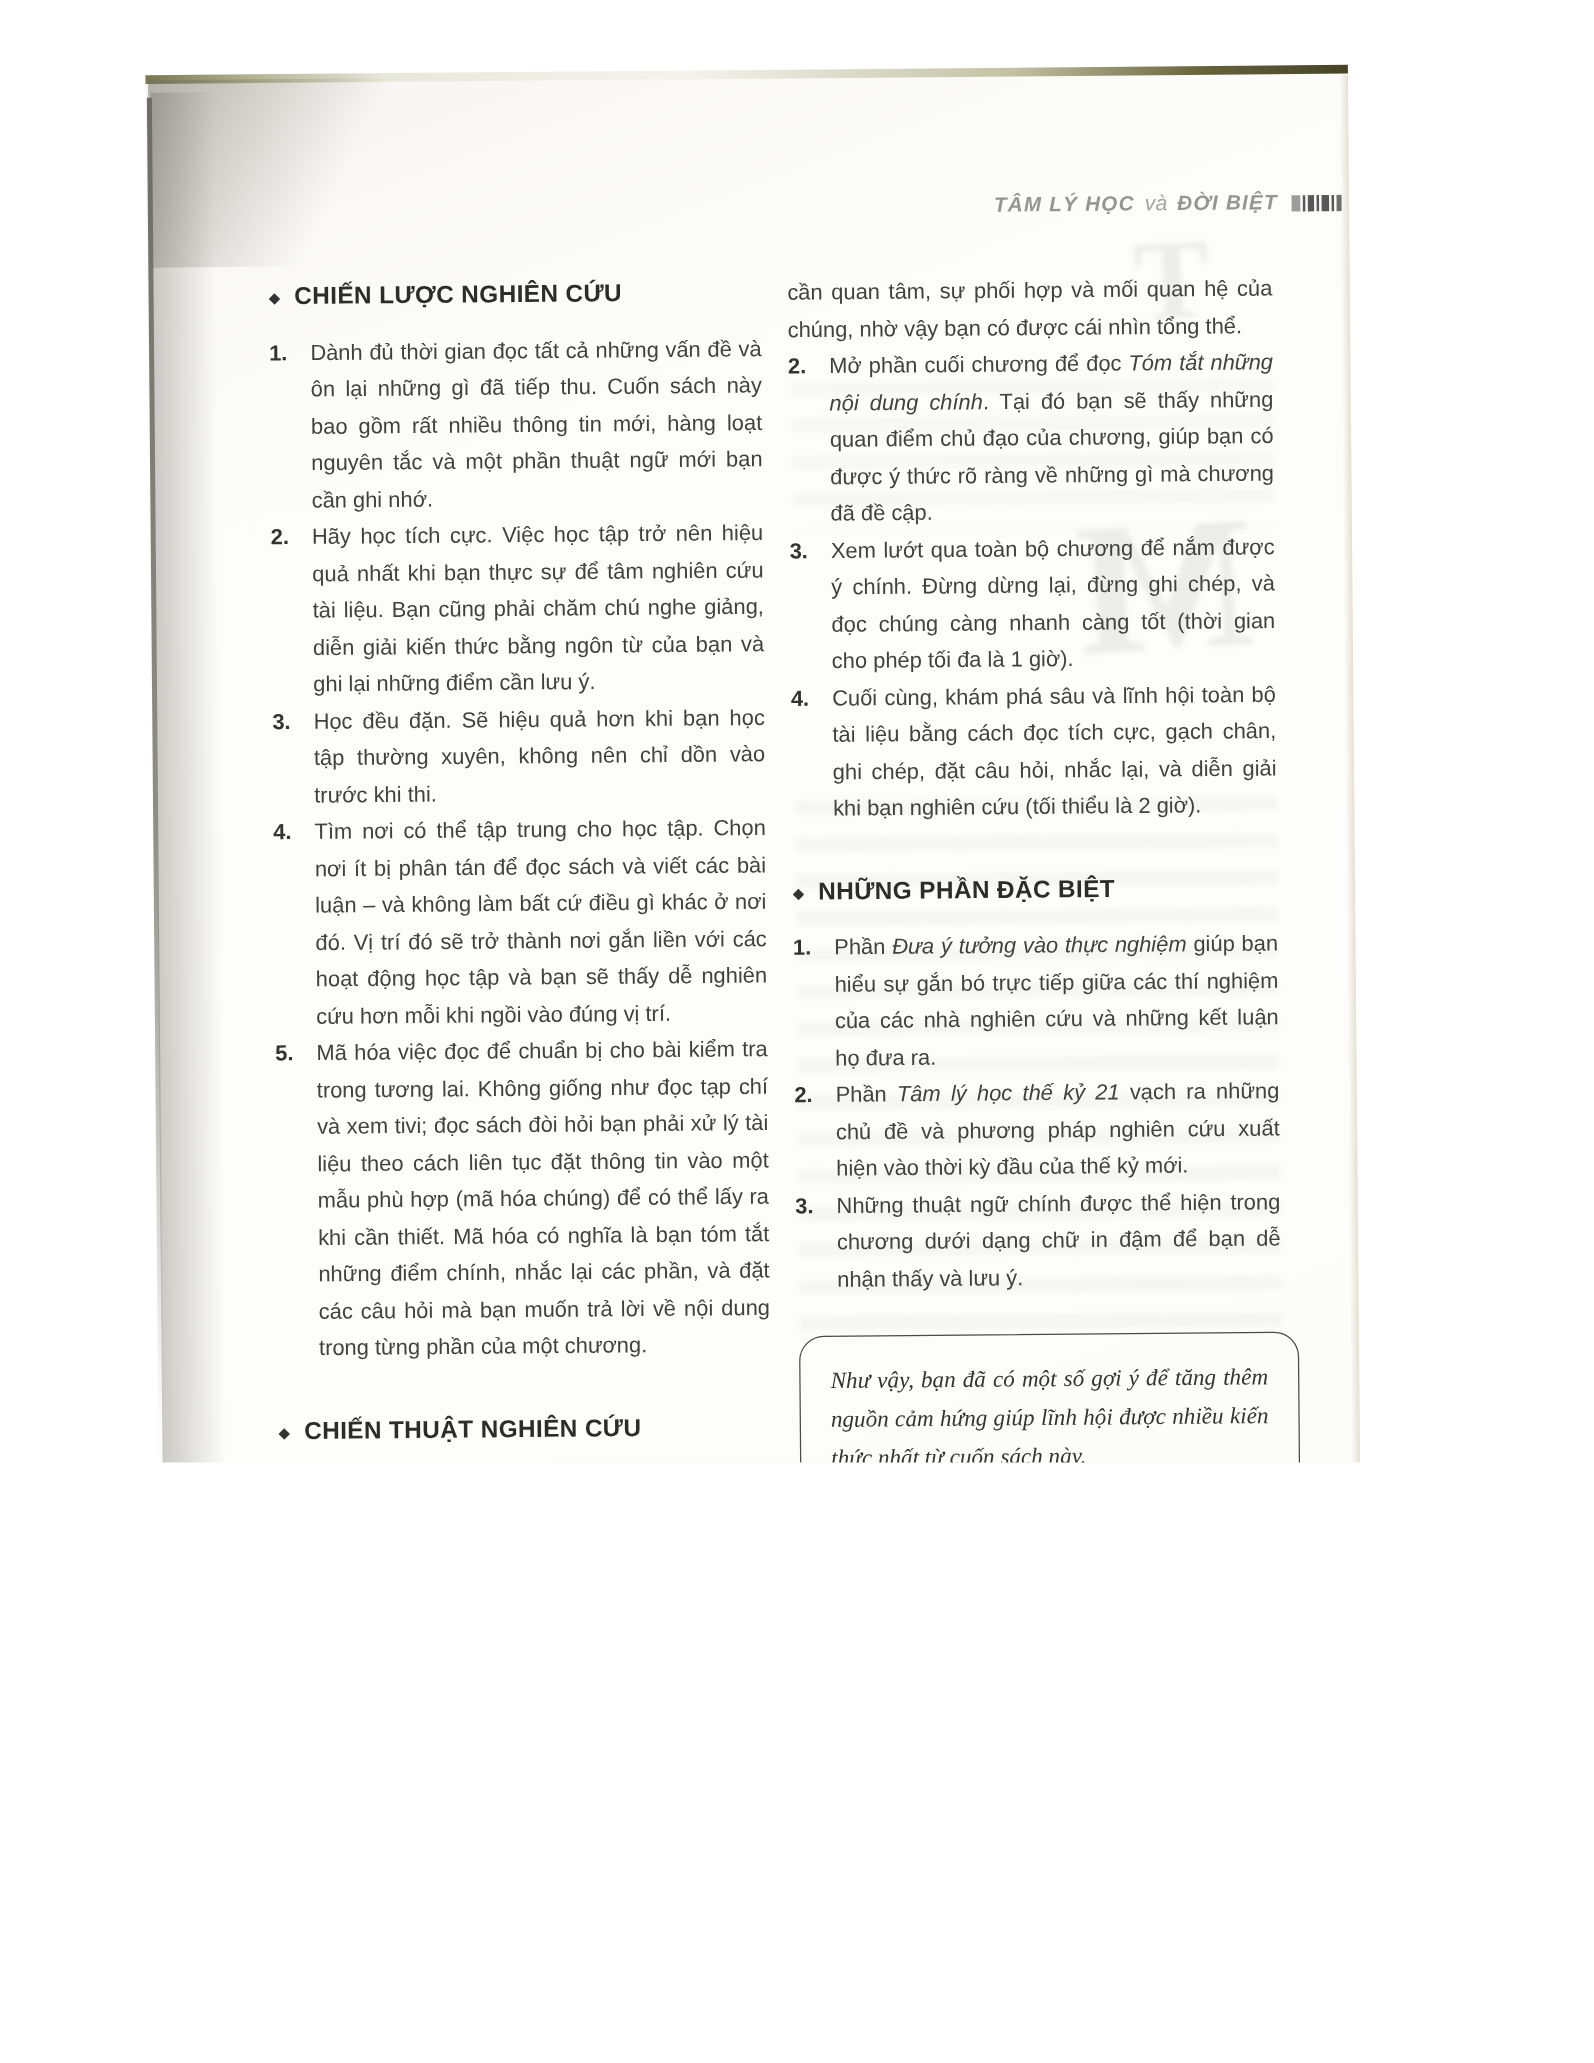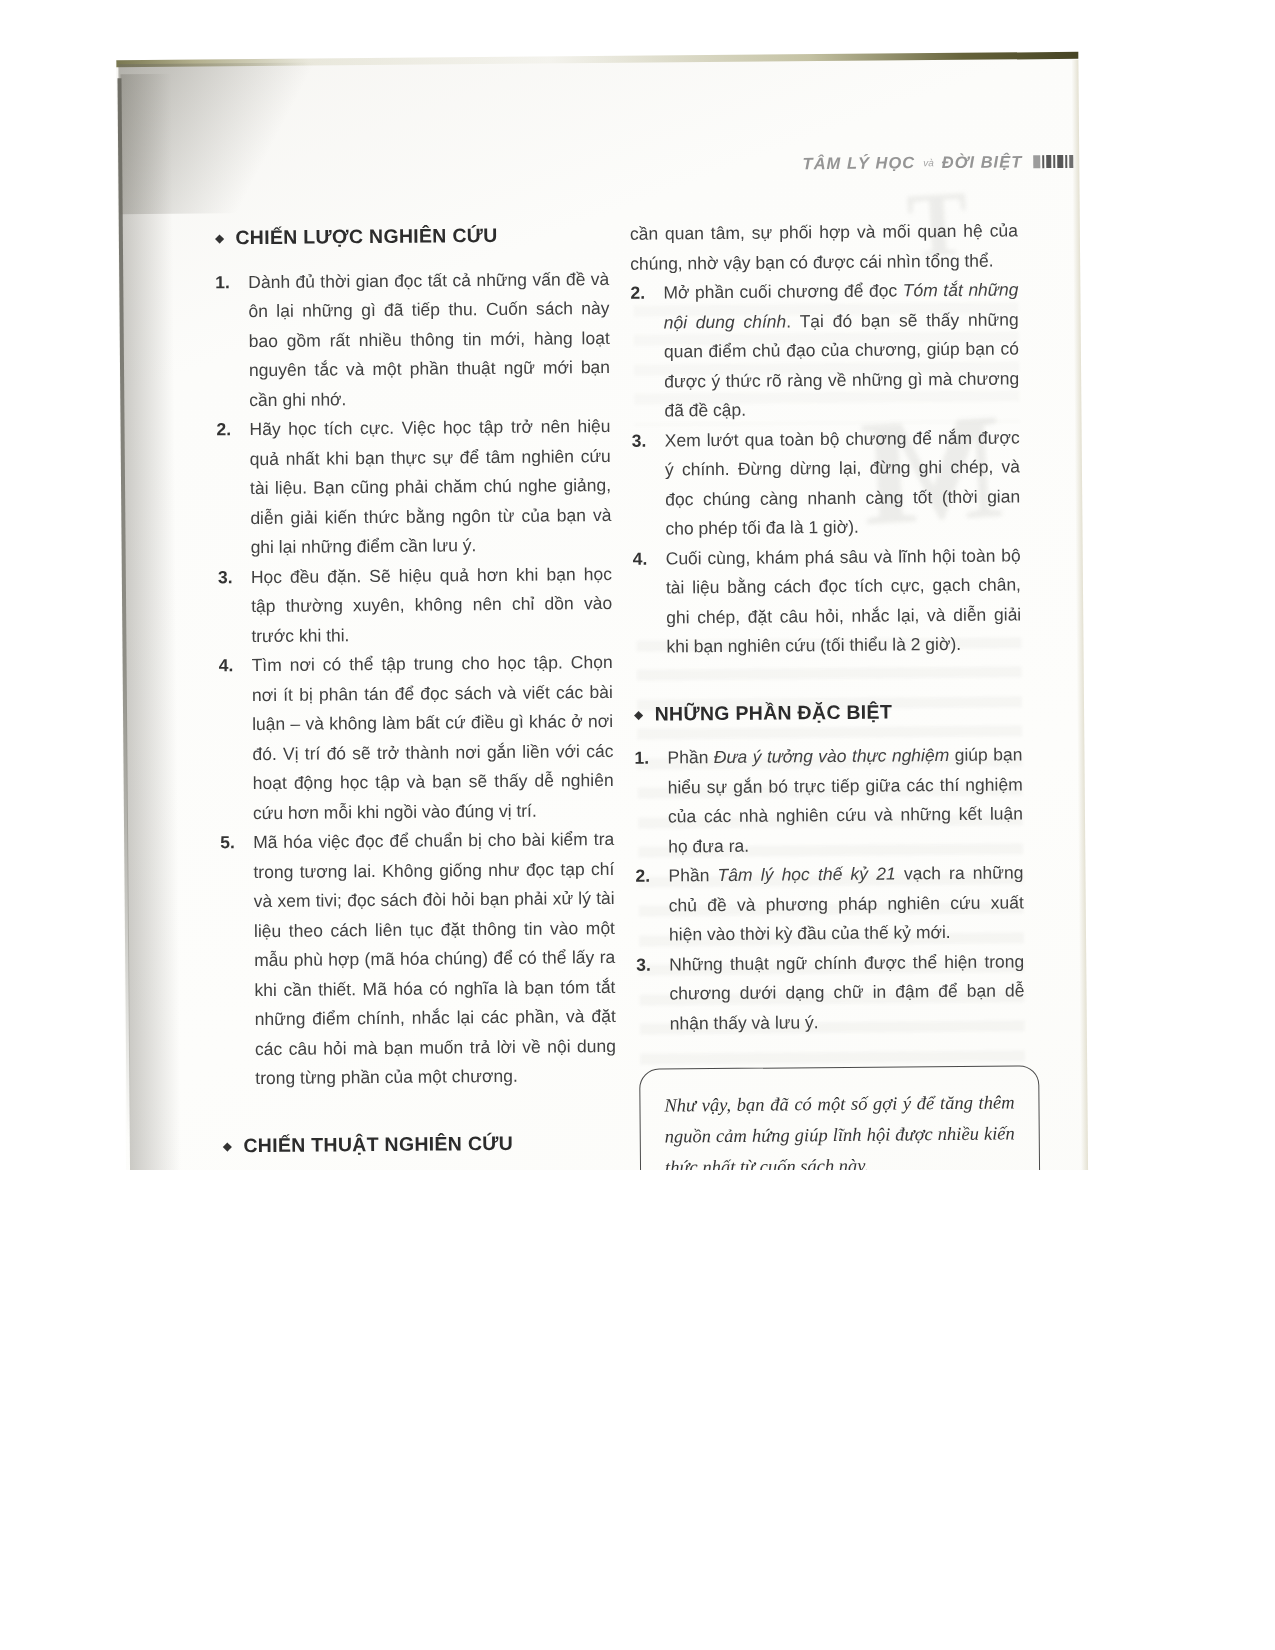--- a/index.html
+++ b/index.html
@@ -20,21 +20,21 @@
         background:linear-gradient(180deg,#6e6d66 0%,#8f8e86 55%,rgba(143,142,134,0) 100%);}
   .spine-soft{position:absolute;left:4px;top:14px;width:60px;height:1480px;
         background:linear-gradient(90deg,rgba(120,117,108,.38),rgba(120,117,108,0) 85%);}
   .corner-shade{position:absolute;left:2px;top:4px;width:260px;height:150px;
         background:linear-gradient(118deg,rgba(110,108,98,.5) 0%,rgba(110,108,98,0) 58%);}
   .edge-right{position:absolute;right:0;top:8px;width:7px;height:1510px;
         background:linear-gradient(270deg,#e4e1d2,rgba(228,225,210,0));}
   
   .running-header{position:absolute;top:100px;right:6px;display:flex;align-items:center;gap:7px;
         color:#959595;font-style:italic;font-size:16.5px;letter-spacing:1px;font-weight:600;}
-  .running-header .vn-and{font-size:10px;font-weight:400;letter-spacing:0;color:#a5a5a5;padding:0 1px;}
+  .running-header .vn-and{font-size:17px;font-weight:400;letter-spacing:0;color:#a5a5a5;padding:0 1px;}
   .hbars{display:inline-flex;align-items:center;gap:2px;height:14px;margin-left:4px;}
   .hbars i{display:inline-block;height:13px;background:#585858;}
   .hbars i:nth-child(1){width:7px;background:#9c9c9c;}
   .hbars i:nth-child(2){width:2px;}.hbars i:nth-child(3){width:5px;}
   .hbars i:nth-child(4){width:2px;}.hbars i:nth-child(5){width:6px;}
   .hbars i:nth-child(6){width:2px;}.hbars i:nth-child(7){width:4px;background:#6e6e6e;}
   
   .col{position:absolute;top:164px;color:#414141;font-size:17.5px;line-height:29.5px;z-index:2;}
   .col-left{left:97px;width:394px;}
   .col-right{left:512px;width:388px;}

